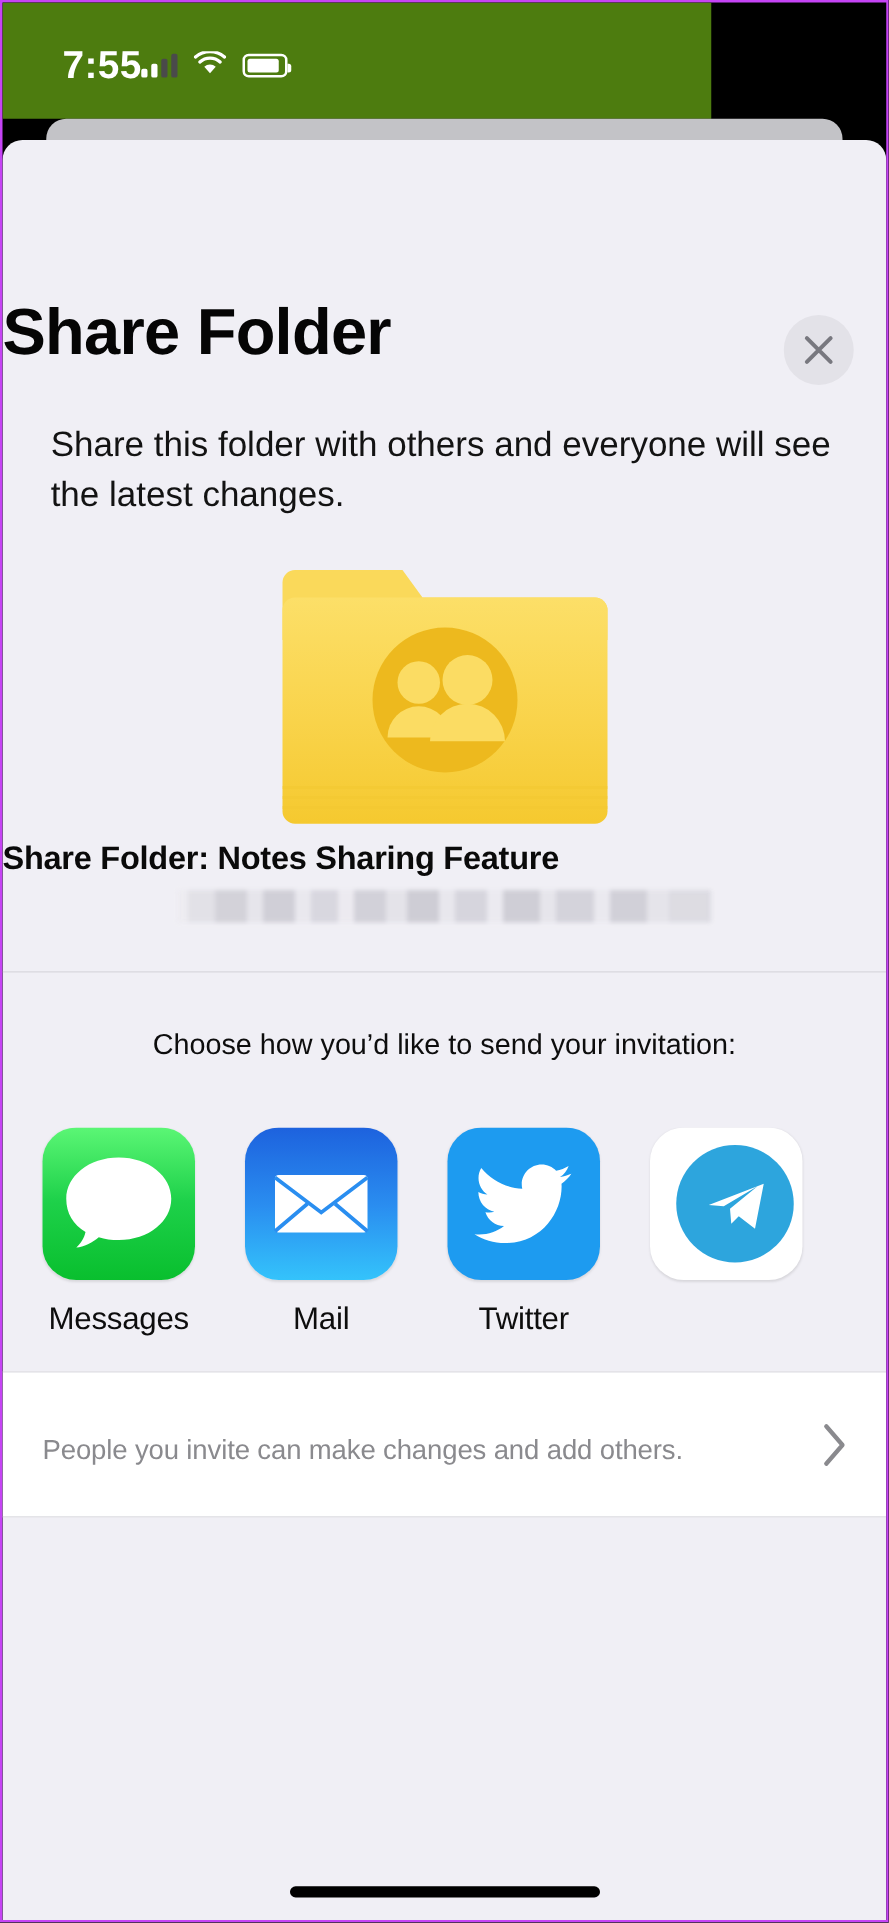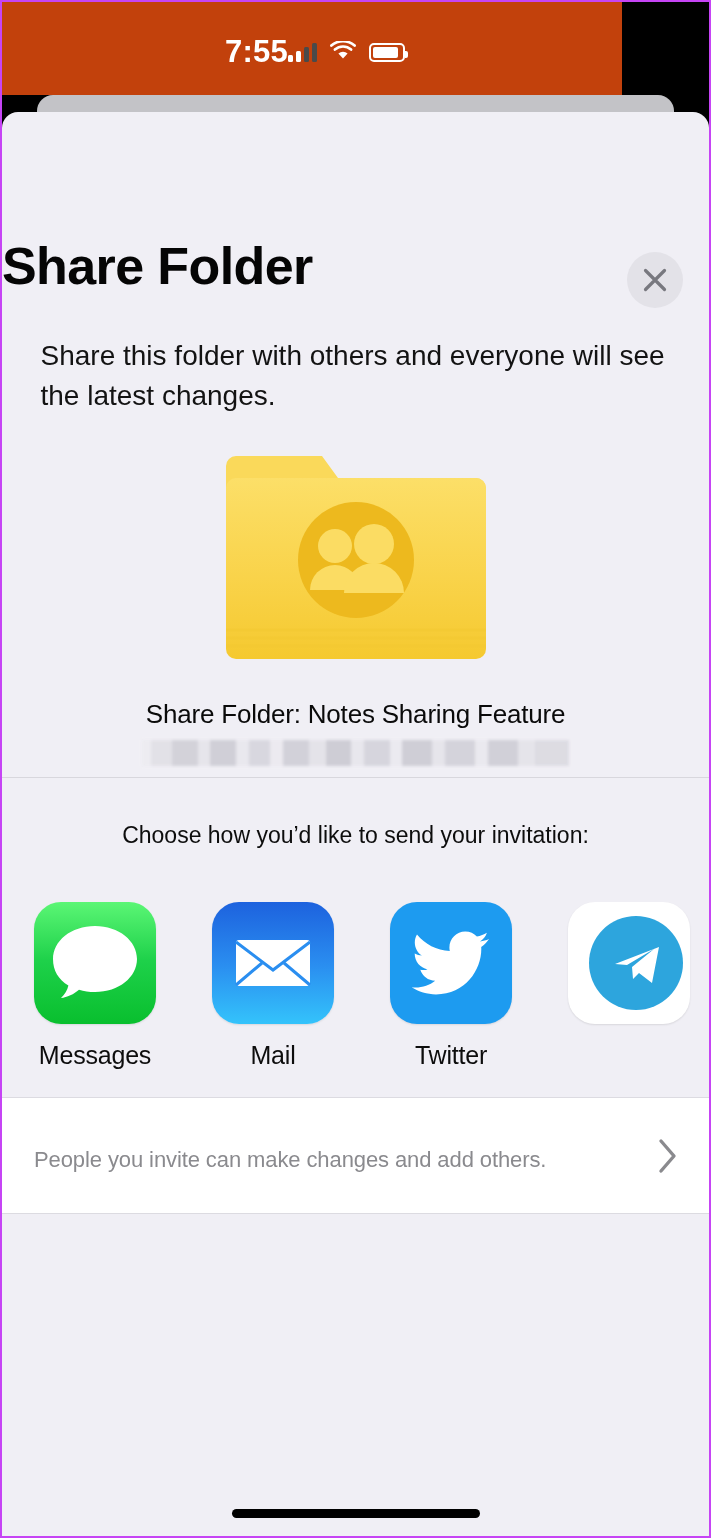--- a/index.html
+++ b/index.html
@@ -12,23 +12,23 @@
   #screen {
     position:relative;
     width:711px; height:1538px;
     background:#000;
     border:2px solid #c644f5;
     overflow:hidden;
   }
 
   
   #status-bar {
-    position:absolute; top:0; left:0; width:620px; height:93px;
-    background:#c2410c;
-    display:flex; align-items:center; justify-content:center;
+    position:absolute; top:0; left:0; width:567px; height:93px;
+    background:#4d7c0f;
+    display:flex; align-items:center; justify-content:flex-start;
     padding:0 42px 0 48px;
   }
   #status-time {
     color:#fff; font-size:31px; font-weight:600; letter-spacing:0.3px;
     margin-top:6px;
   }
   #status-icons { display:flex; align-items:center; gap:13px; margin-top:8px; }
 
   .sig-bars { display:flex; align-items:flex-end; gap:3px; height:19px; }
   .sig-bars i { display:block; width:5px; border-radius:1.5px; background:#fff; }
@@ -77,22 +77,22 @@
   }
   #page-subtitle {
     text-align:left; font-size:28px; color:#131313; line-height:1.42;
     margin:40px auto 0; width:630px;
   }
 
   
   #folder-icon { margin:34px auto 0; width:268px; height:213px; display:block; }
 
   #item-title {
-    text-align:center; font-size:26px; font-weight:400; color:#0a0a0a;
-    margin-top:36px; letter-spacing:-0.2px;
+    text-align:left; font-size:26px; font-weight:700; color:#0a0a0a;
+    margin-top:8px; letter-spacing:-0.2px;
   }
   #item-subtitle-redacted {
     width:427px; height:26px; margin:10px auto 0;
     background:
       linear-gradient(90deg,
         #edecf1 0 2%, #e2e1e7 2% 7%, #d2d1d8 7% 13%, #e6e5eb 13% 16%,
         #cfced6 16% 22%, #e9e8ee 22% 25%, #d7d6de 25% 30%, #eceaf0 30% 33%,
         #d1d0d8 33% 39%, #e4e3e9 39% 43%, #cdccd4 43% 49%, #e8e7ed 49% 52%,
         #d5d4dc 52% 58%, #ebeaf0 58% 61%, #cecdd5 61% 68%, #e6e5eb 68% 71%,
         #d3d2da 71% 78%, #eae9ef 78% 81%, #d0cfd7 81% 88%, #e5e4ea 88% 92%,
@@ -106,21 +106,21 @@
   }
 
   #share-prompt {
     position:absolute; top:710px; left:0; width:707px;
     text-align:center; font-size:23px; color:#0d0d0d;
   }
 
   
   #app-row {
     position:absolute; top:790px; left:0; width:707px; height:185px;
-    display:flex; align-items:flex-start; gap:56px;
+    display:flex; align-items:flex-start; gap:40px;
     padding-left:32px; overflow:hidden;
   }
   .app-item {
     width:122px; flex:0 0 auto;
     display:flex; flex-direction:column; align-items:center; cursor:pointer;
   }
   .app-tile {
     width:122px; height:122px; border-radius:27px; overflow:hidden;
     display:flex; align-items:center; justify-content:center;
     box-shadow:0 1px 2px rgba(0,0,0,0.10);

